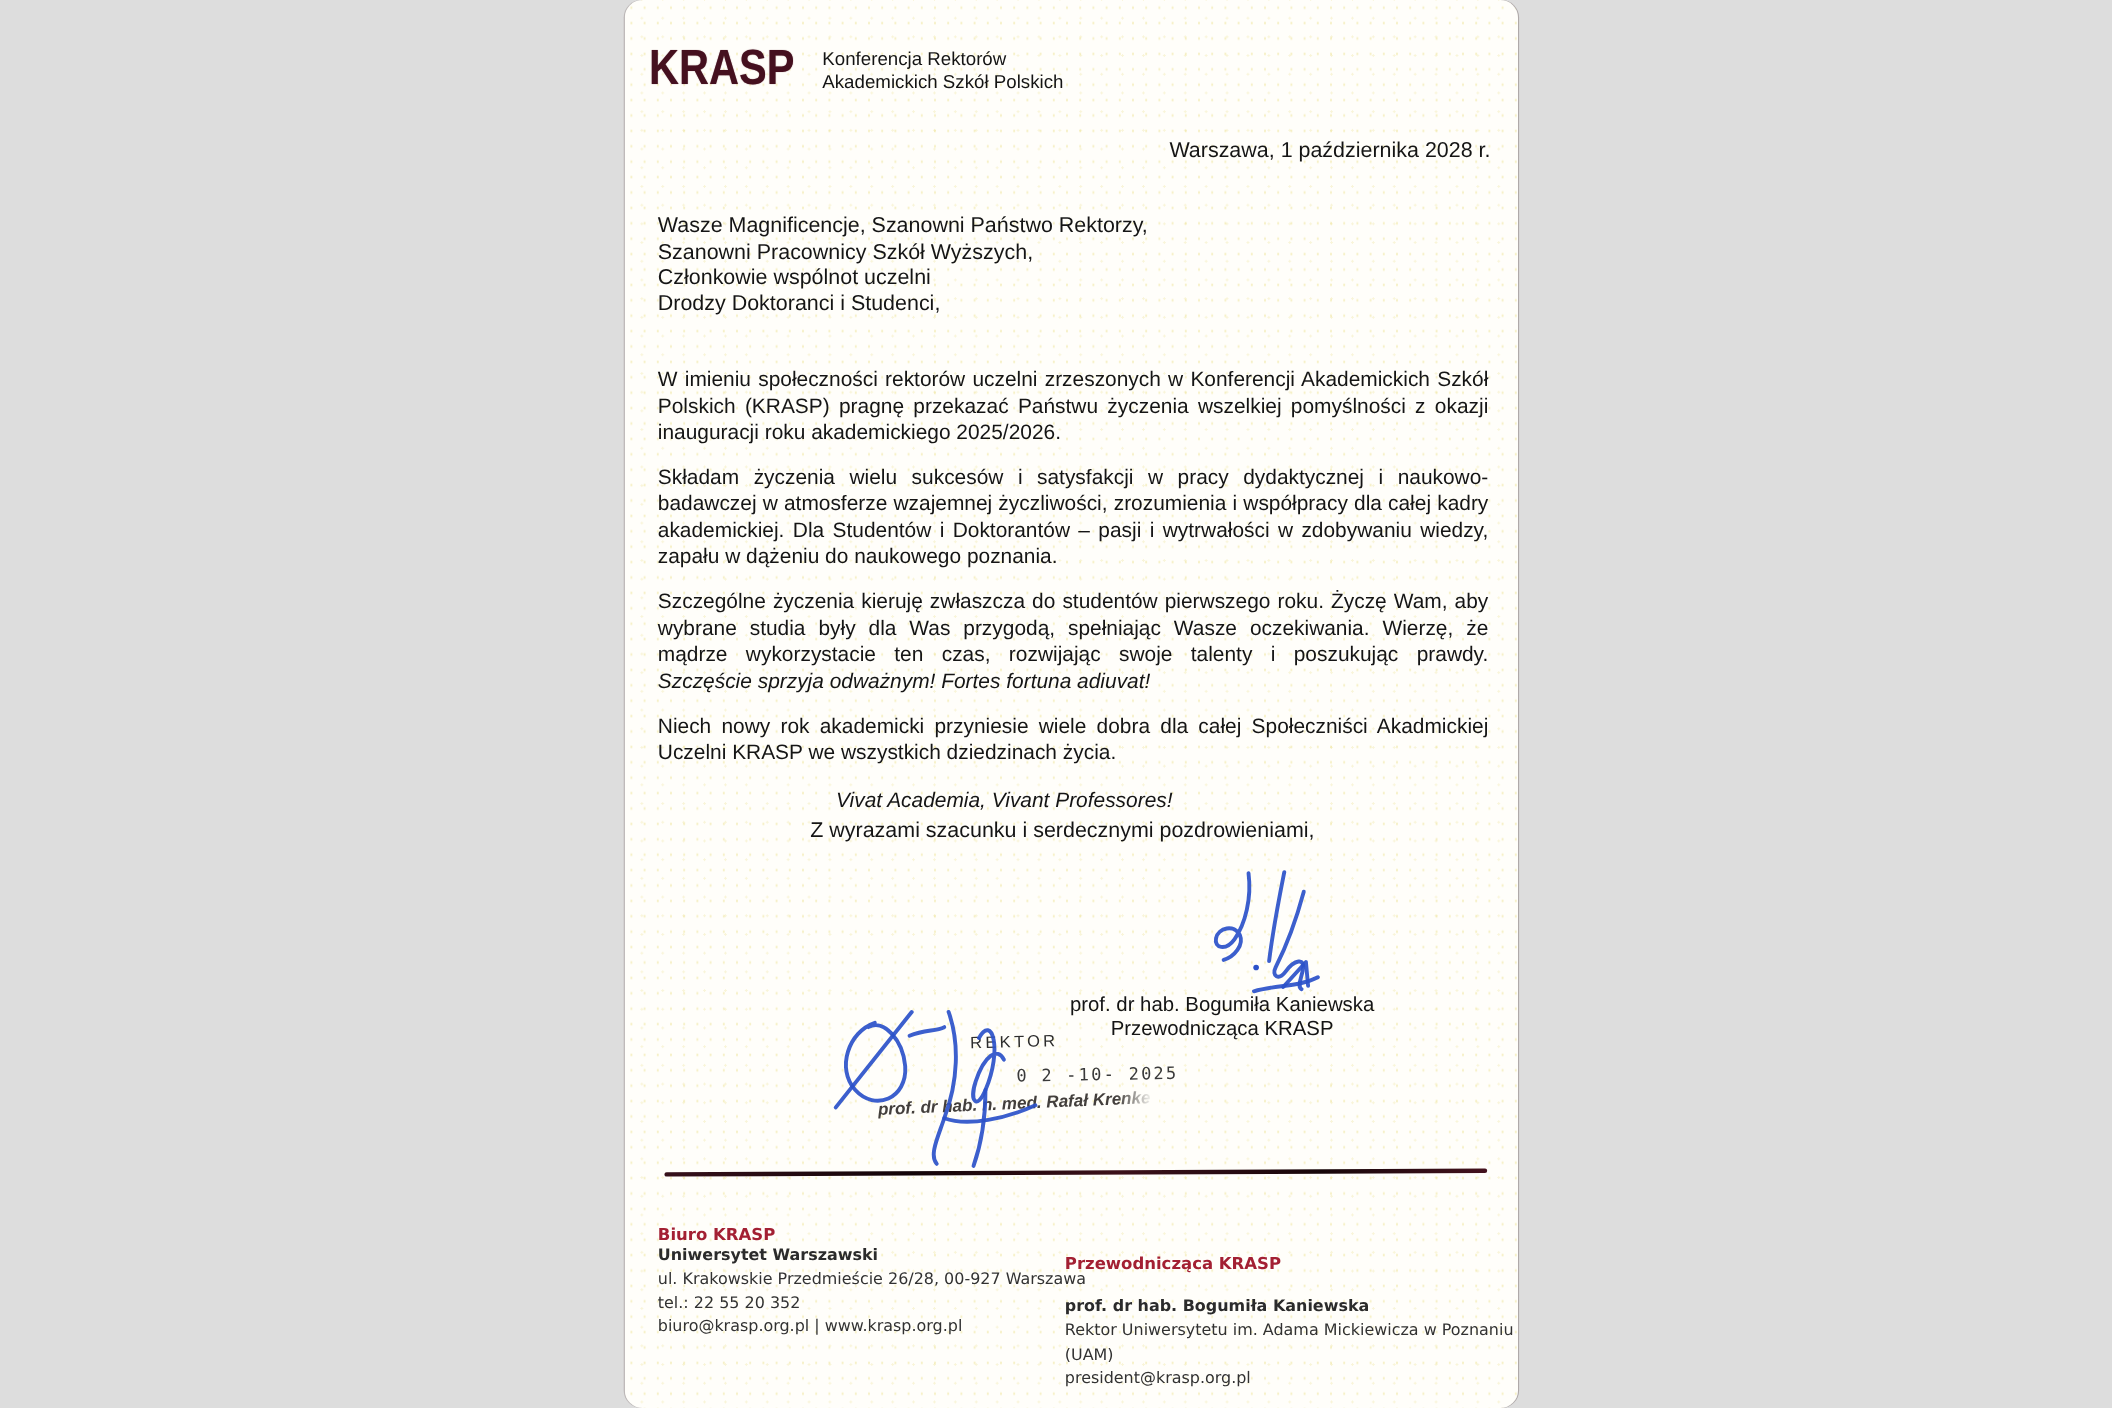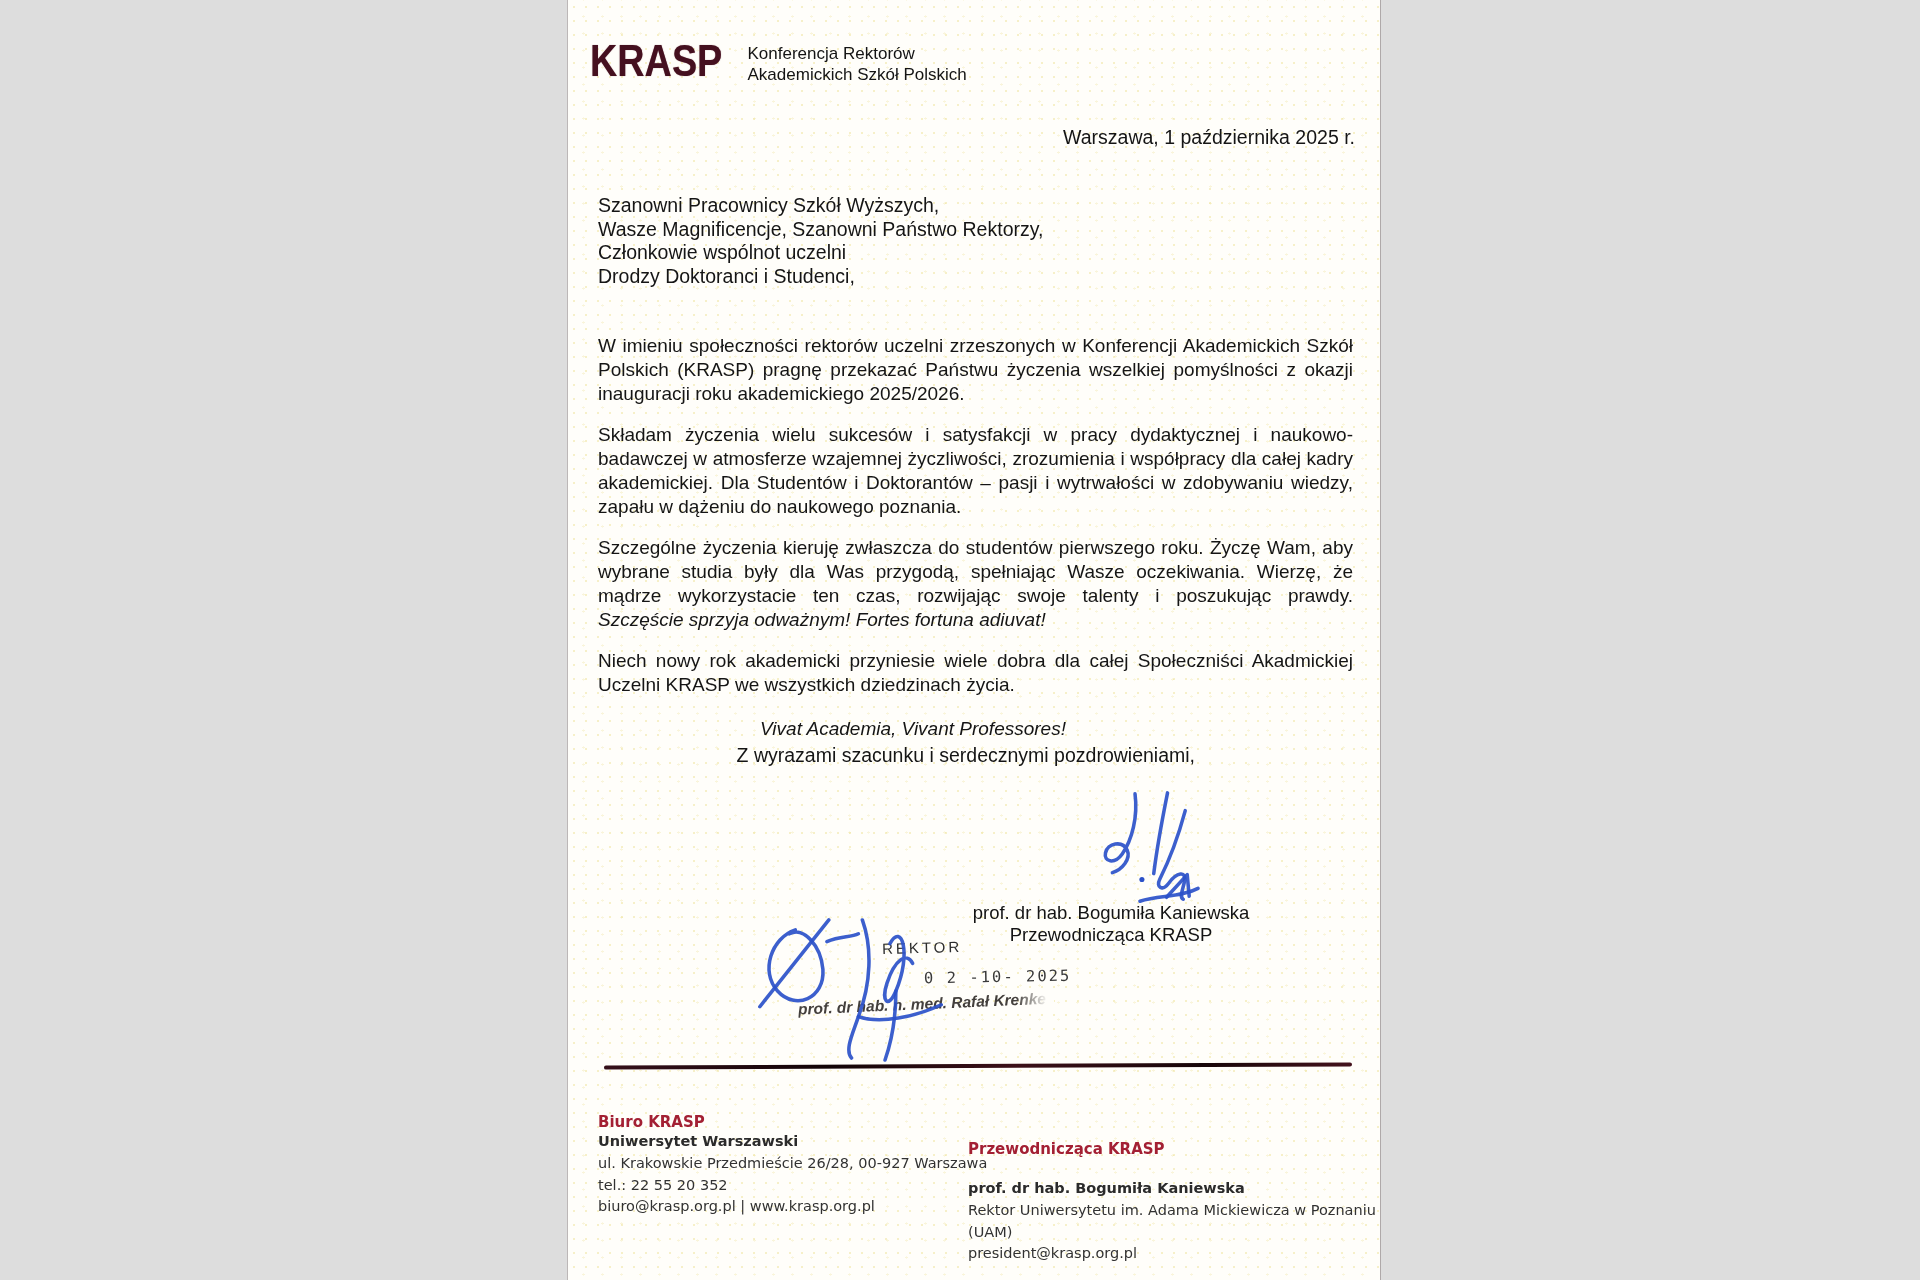--- a/index.html
+++ b/index.html
@@ -13,20 +13,21 @@
   }
   .page{
     position:absolute;left:568px;top:0;width:812px;height:1280px;
     background-color:#fffefa;
     background-image:
       radial-gradient(rgba(236,224,140,0.45) 1px, transparent 1.3px),
       radial-gradient(rgba(236,224,140,0.30) 1px, transparent 1.3px);
     background-size:12px 14px, 19px 17px;
     background-position:0 0, 6px 8px;
     box-shadow: -1px 0 0 rgba(90,70,70,.25), 1px 0 0 rgba(70,50,50,.3);
+    border-radius: 16px;
   }
   
   .letterhead{position:absolute;left:22px;top:40px;display:flex;align-items:flex-start;}
   .brand{
     font-size:45px;font-weight:bold;color:#45101f;letter-spacing:0px;
     transform:scaleX(.84);transform-origin:left top;line-height:42px;
     text-shadow:0 0 1px rgba(70,10,25,.6);
   }
   .orgname{font-size:17px;line-height:21px;color:#141414;padding-top:3px;}
   
@@ -69,25 +70,25 @@
 <div class="page">
 
   <div class="letterhead">
     <div class="brand">KRASP</div>
     <div class="orgname">
       <div>Konferencja Rektorów</div>
       <div>Akademickich Szkół Polskich</div>
     </div>
   </div>
 
-  <div class="dateline">Warszawa, 1 października 2025 r.</div>
+  <div class="dateline">Warszawa, 1 października 2028 r.</div>
 
   <div class="salutation">
+    <div>Wasze Magnificencje, Szanowni Państwo Rektorzy,</div>
     <div>Szanowni Pracownicy Szkół Wyższych,</div>
-    <div>Wasze Magnificencje, Szanowni Państwo Rektorzy,</div>
     <div>Członkowie wspólnot uczelni</div>
     <div>Drodzy Doktoranci i Studenci,</div>
   </div>
 
   <div class="bodytext">
     <p>W imieniu społeczności rektorów uczelni zrzeszonych w Konferencji Akademickich Szkół Polskich (KRASP) pragnę przekazać Państwu życzenia wszelkiej pomyślności z okazji inauguracji roku akademickiego 2025/2026.</p>
     <p>Składam życzenia wielu sukcesów i satysfakcji w pracy dydaktycznej i naukowo-badawczej w atmosferze wzajemnej życzliwości, zrozumienia i współpracy dla całej kadry akademickiej. Dla Studentów i Doktorantów – pasji i wytrwałości w zdobywaniu wiedzy, zapału w dążeniu do naukowego poznania.</p>
     <p class="last-stretch">Szczególne życzenia kieruję zwłaszcza do studentów pierwszego roku. Życzę Wam, aby wybrane studia były dla Was przygodą, spełniając Wasze oczekiwania. Wierzę, że mądrze wykorzystacie ten czas, rozwijając swoje talenty i poszukując prawdy.</p>
     <p class="line-italic">Szczęście sprzyja odważnym! Fortes fortuna adiuvat!</p>
     <p>Niech nowy rok akademicki przyniesie wiele dobra dla całej Społeczniści Akadmickiej Uczelni KRASP we wszystkich dziedzinach życia.</p>

